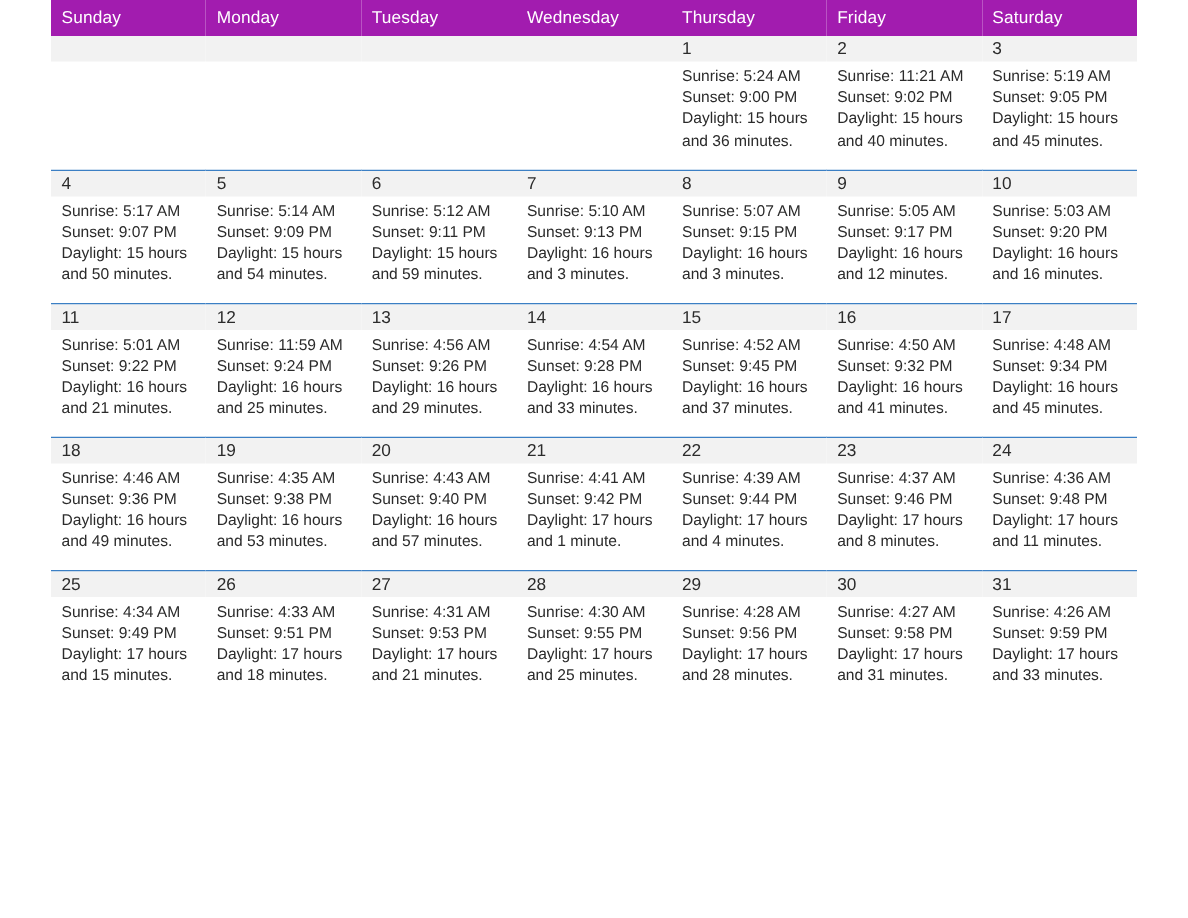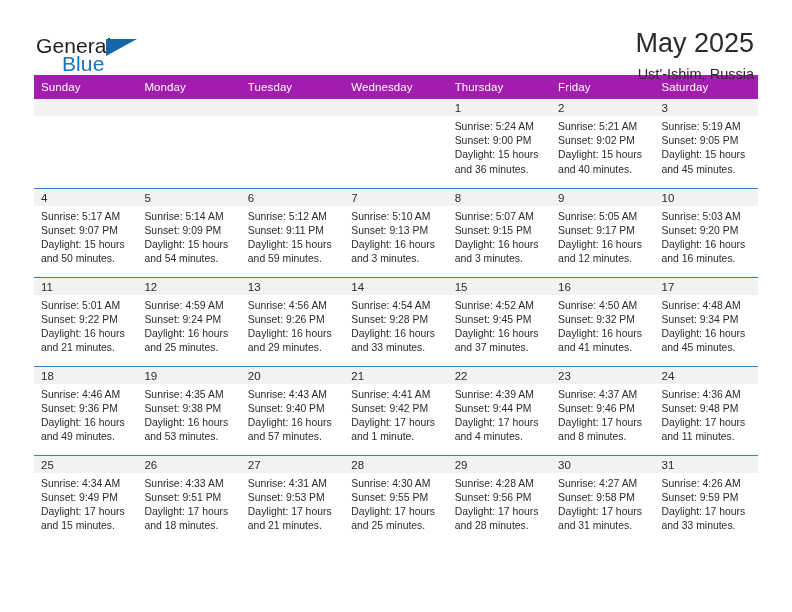--- a/index.html
+++ b/index.html
@@ -126,34 +126,20 @@
     color: #2b2b2b;
     line-height: 14.2px;
   }
   .details div { white-space: nowrap; }
 </style>
 </head>
 <body>
 
 <div class="page">
 
-  <div class="header">
-
-    <div class="logo">
-      <span class="logo-general">General</span>
-      <span class="logo-tri"></span>
-      <span class="logo-blue">Blue</span>
-    </div>
-
-    <div class="title-wrap">
-      <h1 class="cal-title">May 2025</h1>
-      <div class="cal-subtitle">Ust'-Ishim, Russia</div>
-    </div>
-
-  </div>
 
   <table class="calendar">
     <thead>
       <tr>
         <th>Sunday</th>
         <th>Monday</th>
         <th>Tuesday</th>
         <th>Wednesday</th>
         <th>Thursday</th>
         <th>Friday</th>
@@ -190,21 +176,21 @@
                 <div>Sunset: 9:00 PM</div>
                 <div>Daylight: 15 hours</div>
                 <div>and 36 minutes.</div>
               </div>
             </div>
           </td>
           <td>
             <div class="cell-inner">
               <div class="daynum-band">2</div>
               <div class="details">
-                <div>Sunrise: 5:21 AM</div>
+                <div>Sunrise: 11:21 AM</div>
                 <div>Sunset: 9:02 PM</div>
                 <div>Daylight: 15 hours</div>
                 <div>and 40 minutes.</div>
               </div>
             </div>
           </td>
           <td>
             <div class="cell-inner">
               <div class="daynum-band">3</div>
               <div class="details">
@@ -304,21 +290,21 @@
                 <div>Sunset: 9:22 PM</div>
                 <div>Daylight: 16 hours</div>
                 <div>and 21 minutes.</div>
               </div>
             </div>
           </td>
           <td>
             <div class="cell-inner">
               <div class="daynum-band">12</div>
               <div class="details">
-                <div>Sunrise: 4:59 AM</div>
+                <div>Sunrise: 11:59 AM</div>
                 <div>Sunset: 9:24 PM</div>
                 <div>Daylight: 16 hours</div>
                 <div>and 25 minutes.</div>
               </div>
             </div>
           </td>
           <td>
             <div class="cell-inner">
               <div class="daynum-band">13</div>
               <div class="details">

